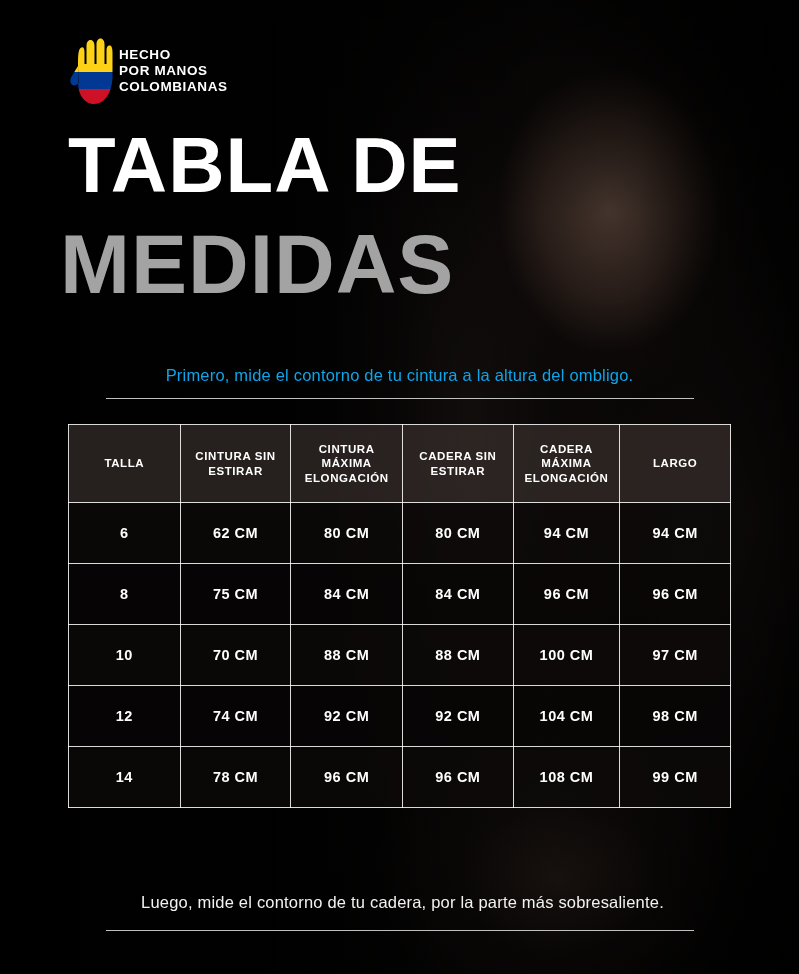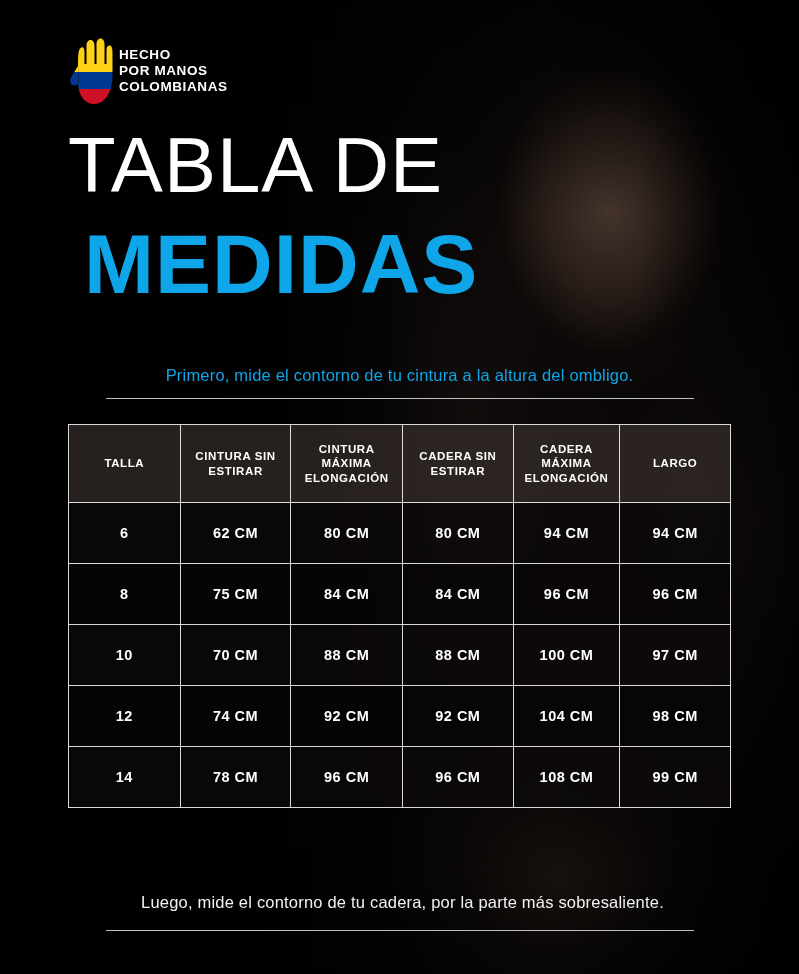--- a/index.html
+++ b/index.html
@@ -72,33 +72,33 @@
     text-transform: uppercase;
   }
 
   
   .title-1 {
     position: absolute;
     left: 68px;
     top: 128px;
     font-size: 78px;
     line-height: 0.95;
-    font-weight: 400;
+    font-weight: 700;
     letter-spacing: 1px;
     color: #ffffff;
   }
   .title-2 {
     position: absolute;
-    left: 84px;
+    left: 60px;
     top: 225px;
     font-size: 84px;
     line-height: 0.95;
     font-weight: 800;
     letter-spacing: 1px;
-    color: #0ea5e9;
+    color: #a3a3a3;
   }
 
   
   .intro {
     position: absolute;
     left: 0;
     right: 0;
     top: 366px;
     text-align: center;
     font-size: 16.5px;

